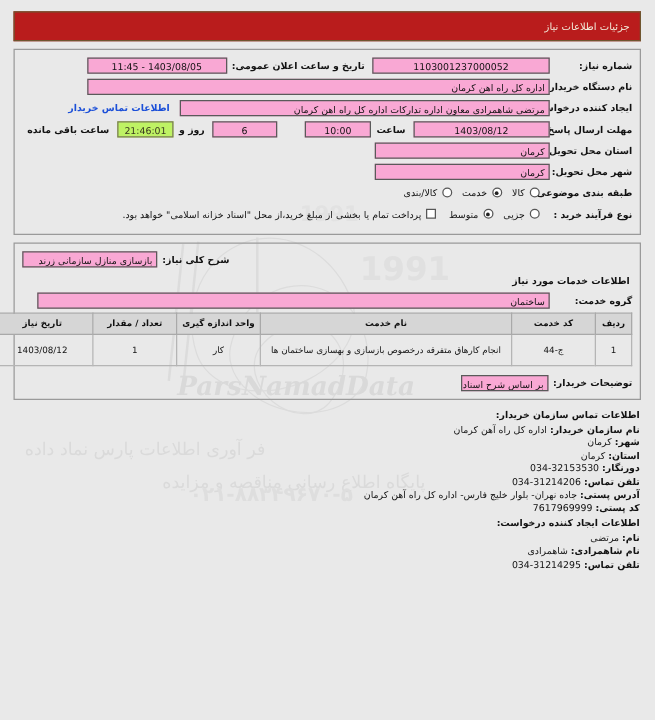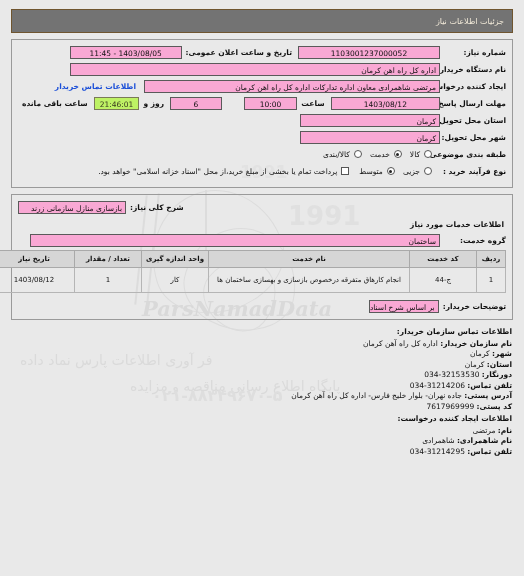--- a/index.html
+++ b/index.html
@@ -70,21 +70,21 @@
     font-size: 17px; font-weight: bold; color: #e2e2e2;
     line-height: 13px; direction: ltr;
   }
 
   
   .page { position: relative; z-index: 2; padding: 0; }
 
   .titlebar {
     margin: 9px 11px 0 11px;
     height: 22px;
-    background: #737373;
+    background: #b91c1c;
     border: 1px solid #6f552f;
     display: flex;
     align-items: center;
     justify-content: flex-start;
     padding: 0 8px;
   }
   .titlebar .t {
     color: #f2ead9;
     font-size: 8px;
     font-weight: normal;

